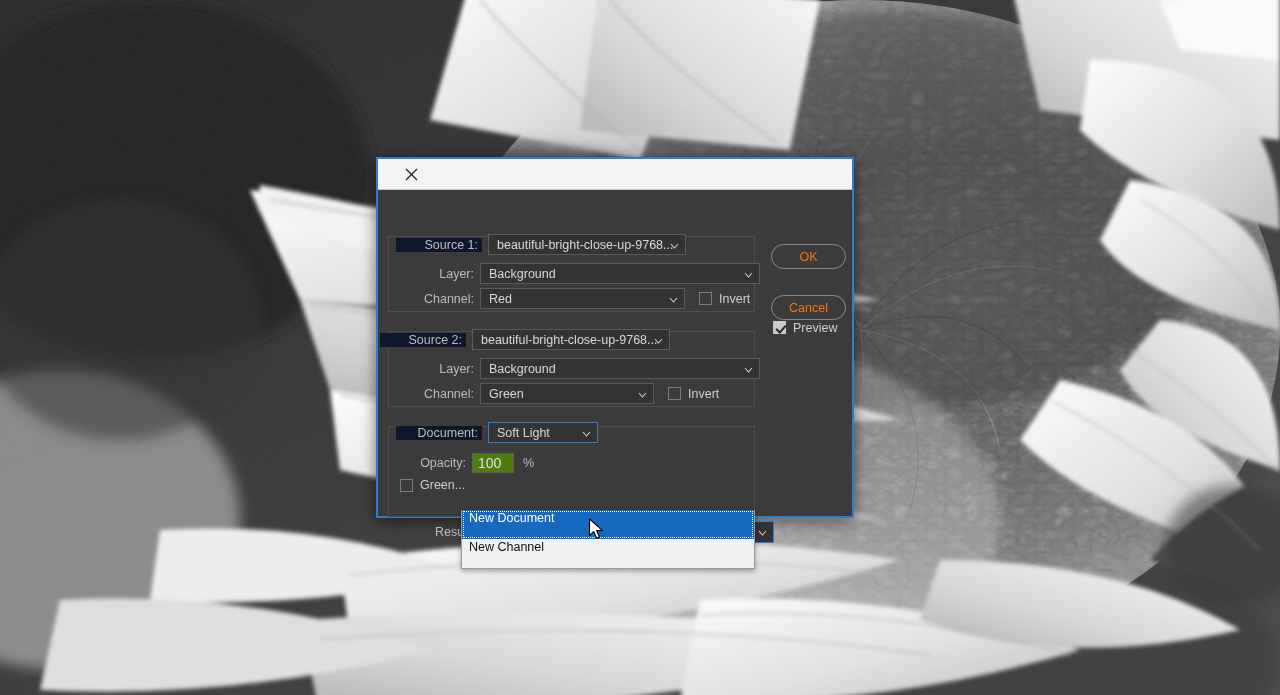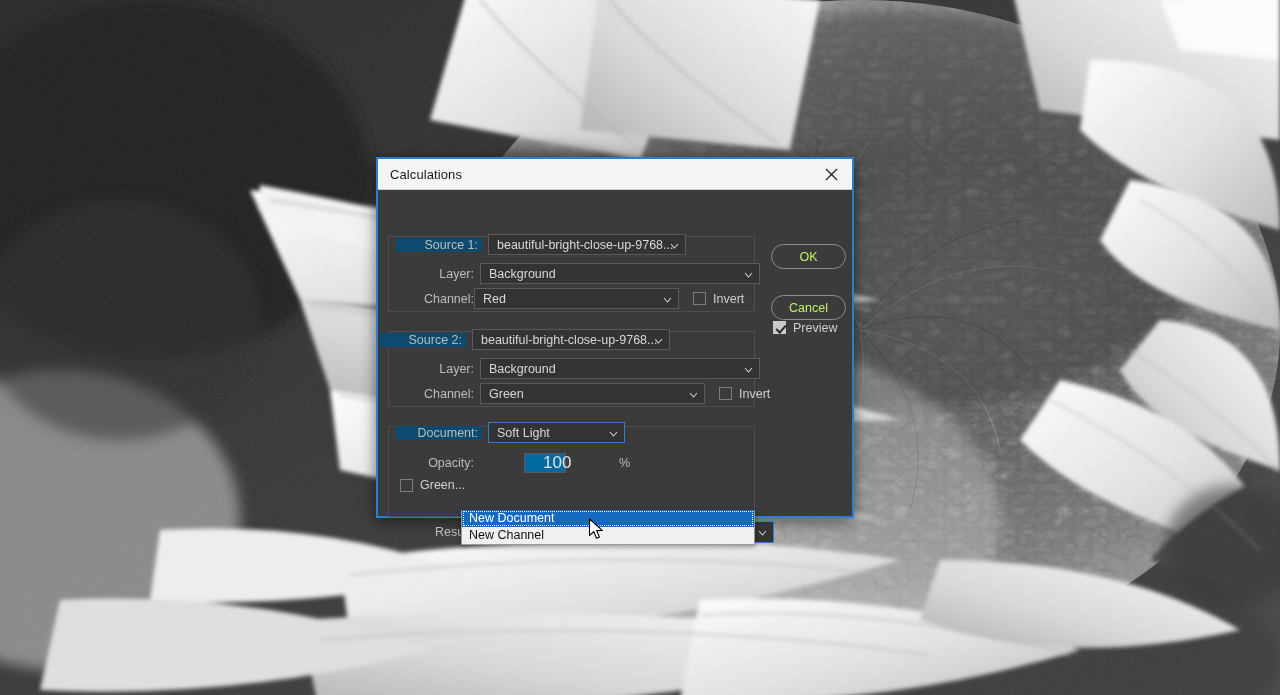--- a/index.html
+++ b/index.html
@@ -83,21 +83,21 @@
   .lbl {
     color: #bcbcbc;
     font-size: 12.5px;
     text-align: right;
     white-space: nowrap;
     user-select: none;
   }
 
   
   .lbl-onborder {
-    background: #0c4a6e;
+    background: #0f172a;
     padding: 0 4px;
   }
 
   
   .combo {
     position: relative;
     background: #333333;
     border: 1px solid #5a5a5a;
     box-sizing: border-box;
     color: #d8d8d8;
@@ -142,39 +142,39 @@
     color: #cfcfcf;
     font-size: 12.5px;
     margin-left: 7px;
     user-select: none;
     white-space: nowrap;
   }
 
   
   .numfield {
     width: 42px; height: 20px;
-    background: #0369a1;
+    background: #4d7c0f;
     border: 1px solid #5a5a5a;
     box-sizing: border-box;
     color: #e2e2e2;
-    font-size: 17px;
+    font-size: 14px;
     display: flex; align-items: center;
-    padding-left: 18px;
+    padding-left: 5px;
     cursor: text;
   }
   .pct { color: #bcbcbc; font-size: 12.5px; margin-left: 9px; }
 
   
   .pill {
     position: absolute;
     width: 75px; height: 25px;
     border: 1px solid #8c8c8c;
     border-radius: 13px;
     background: #3b3b3b;
-    color: #bef264;
+    color: #f97316;
     font-size: 12.5px;
     display: flex;
     align-items: center;
     justify-content: center;
     box-sizing: border-box;
     cursor: default;
     user-select: none;
   }
   #btn-ok     { left: 393px; top: 54px; }
   #btn-cancel { left: 393px; top: 105px; }
@@ -187,21 +187,21 @@
     top: 510px;
     width: 294px;
     background: #f0f0f0;
     border: 1px solid #9a9a9a;
     border-top: none;
     box-sizing: border-box;
     z-index: 40;
     box-shadow: 0 2px 5px rgba(0,0,0,.35);
   }
   .dd-item {
-    height: 17px;
+    height: 29px;
     line-height: 17px;
     font-size: 12.5px;
     color: #111111;
     padding-left: 7px;
     white-space: nowrap;
     cursor: default;
   }
   .dd-item.selected {
     background: #1669c1;
     color: #ffffff;
@@ -357,21 +357,20 @@
         <ellipse cx="1235" cy="545" rx="70" ry="60"></ellipse>
       </g>
 
       <rect width="1280" height="695" filter="url(#grain)" opacity=".35"></rect>
     </svg>
   </div>
 
   <div id="dialog">
 
     <div class="titlebar">
-      <div class="title-text">Calculations</div>
       <div class="close-btn">
         <svg width="13" height="13" viewBox="0 0 13 13">
           <path d="M1 1 L12 12 M12 1 L1 12" stroke="#222222" stroke-width="1.3" fill="none"></path>
         </svg>
       </div>
     </div>
 
     <div class="dlg-body">
 
       <div class="group" id="grp-src1"></div>
@@ -395,21 +394,21 @@
           <span class="chev">
             <svg width="9" height="6" viewBox="0 0 9 6">
                 <path d="M1 1 L4.5 5 L8 1" stroke="#cfcfcf" stroke-width="1.1" fill="none"></path>
               </svg>
           </span>
         </div>
       </div>
 
       <div class="row" style="left:18px; top:98px;">
         <div class="lbl" style="width:78px;">Channel:</div>
-        <div class="combo" style="width:205px; ">
+        <div class="combo" style="width:205px; margin-left:6px;">
           <span>Red</span>
           <span class="chev">
             <svg width="9" height="6" viewBox="0 0 9 6">
                 <path d="M1 1 L4.5 5 L8 1" stroke="#cfcfcf" stroke-width="1.1" fill="none"></path>
               </svg>
           </span>
         </div>
         <div style="display:flex; align-items:center; margin-left:14px;">
           <span class="cbox"></span>
           <span class="cb-label">Invert</span>
@@ -437,49 +436,49 @@
           <span class="chev">
             <svg width="9" height="6" viewBox="0 0 9 6">
                 <path d="M1 1 L4.5 5 L8 1" stroke="#cfcfcf" stroke-width="1.1" fill="none"></path>
               </svg>
           </span>
         </div>
       </div>
 
       <div class="row" style="left:18px; top:193px;">
         <div class="lbl" style="width:78px;">Channel:</div>
-        <div class="combo" style="width:225px; margin-left:6px;">
+        <div class="combo" style="width:174px; margin-left:6px;">
           <span>Green</span>
           <span class="chev">
             <svg width="9" height="6" viewBox="0 0 9 6">
                 <path d="M1 1 L4.5 5 L8 1" stroke="#cfcfcf" stroke-width="1.1" fill="none"></path>
               </svg>
           </span>
         </div>
         <div style="display:flex; align-items:center; margin-left:14px;">
           <span class="cbox"></span>
           <span class="cb-label">Invert</span>
         </div>
       </div>
 
       <div class="group" id="grp-blend"></div>
 
       <div class="row" style="left:18px; top:232px;">
         <div class="lbl lbl-onborder" style="width:78px;">Document:</div>
-        <div class="combo focused" style="width:137px; margin-left:6px;">
+        <div class="combo focused" style="width:110px; margin-left:6px;">
           <span>Soft Light</span>
           <span class="chev">
             <svg width="9" height="6" viewBox="0 0 9 6">
                 <path d="M1 1 L4.5 5 L8 1" stroke="#cfcfcf" stroke-width="1.1" fill="none"></path>
               </svg>
           </span>
         </div>
       </div>
 
-      <div class="row" style="left:18px; top:263px;gap:44px;">
+      <div class="row" style="left:10px; top:263px;">
         <div class="lbl" style="width:78px;">Opacity:</div>
         <div class="numfield" style="margin-left:6px;">
           <span>100</span>
         </div>
         <div class="pct">%</div>
       </div>
 
       <div class="row" style="left:22px; top:288px;">
         <span class="cbox"></span>
         <span class="cb-label">Green...</span>

